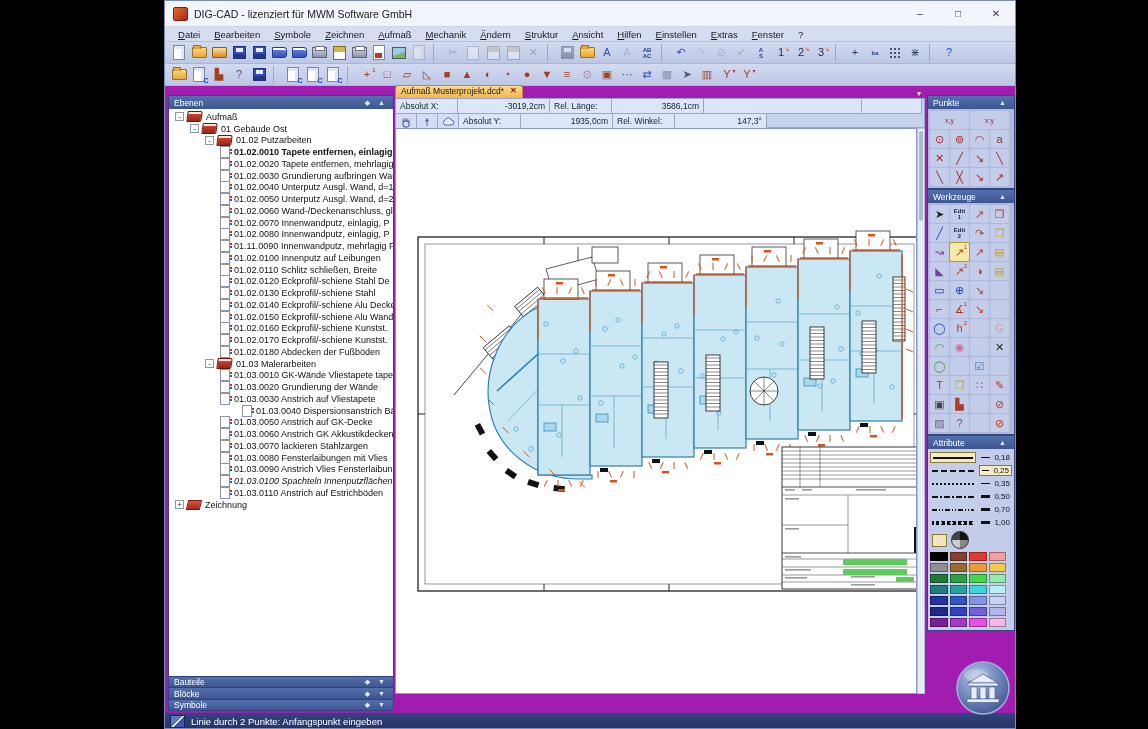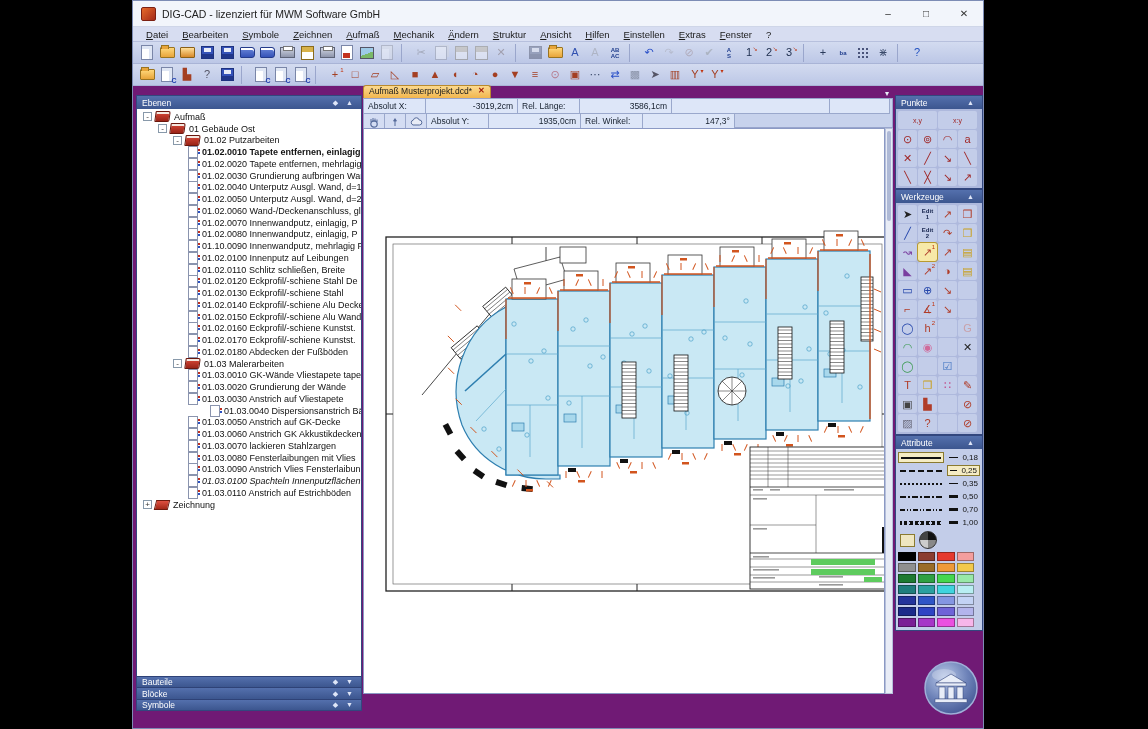--- a/index.html
+++ b/index.html
@@ -1,17 +1,17 @@
 <!DOCTYPE html>
 <html><head>
 <meta charset="utf-8">
 <style>
   html,body{margin:0;padding:0;background:#000;font-family:"Liberation Sans",sans-serif;}
   .stage{position:relative;width:1148px;height:729px;background:#000;overflow:hidden;}
-  .window{position:absolute;left:132px;top:0;width:852px;height:729px;background:#701a75;border:1px solid #7d8cb5;box-sizing:border-box;overflow:hidden;}
+  .window{position:absolute;left:164px;top:0;width:852px;height:729px;background:#a21caf;border:1px solid #7d8cb5;box-sizing:border-box;overflow:hidden;}
 
   
   .titlebar{position:absolute;left:0;top:0;width:100%;height:26px;background:#f2f5fb;display:flex;align-items:center;border-bottom:1px solid #cfd6e8;box-sizing:border-box;}
   .appicon{width:13px;height:12px;margin:0 6px 0 8px;background:linear-gradient(135deg,#e66a2a,#a42a1a);border:1px solid #7c2012;border-radius:2px;}
   .apptitle{font-size:10.5px;color:#222;}
   .wincontrols{margin-left:auto;display:flex;height:100%;}
   .winbtn{width:38px;height:100%;display:flex;align-items:center;justify-content:center;font-size:10px;color:#333;}
 
   
   .menubar{position:absolute;left:0;top:26px;width:100%;height:15px;background:#d7ddf1;display:flex;align-items:center;padding-left:6px;box-sizing:border-box;border-bottom:1px solid #b7c0dd;}
@@ -422,21 +422,21 @@
           <div class="trow" style="padding-left: 51px;">
             <span class="ti ti-page"></span>
             <span>01.02.0070 Innenwandputz, einlagig, P</span>
           </div>
           <div class="trow" style="padding-left: 51px;">
             <span class="ti ti-page"></span>
             <span>01.02.0080 Innenwandputz, einlagig, P</span>
           </div>
           <div class="trow" style="padding-left: 51px;">
             <span class="ti ti-page"></span>
-            <span>01.10.0090 Innenwandputz, mehrlagig P</span>
+            <span>01.11.0090 Innenwandputz, mehrlagig P</span>
           </div>
           <div class="trow" style="padding-left: 51px;">
             <span class="ti ti-page"></span>
             <span>01.02.0100 Innenputz auf Leibungen</span>
           </div>
           <div class="trow" style="padding-left: 51px;">
             <span class="ti ti-page"></span>
             <span>01.02.0110 Schlitz schließen, Breite</span>
           </div>
           <div class="trow" style="padding-left: 51px;">
@@ -1253,15 +1253,19 @@
         <ellipse cx="22" cy="16" rx="12" ry="6" fill="#ffffff" opacity="0.25"></ellipse>
         <path d="M14,24 L29,15 L44,24 Z" fill="#e8edf8" stroke="#2e4078" stroke-width="0.6"></path>
         <rect x="14" y="24" width="30" height="3" fill="#e8edf8" stroke="#2e4078" stroke-width="0.5"></rect>
         <rect x="17" y="28" width="6" height="12" fill="#e8edf8" stroke="#2e4078" stroke-width="0.5"></rect>
         <rect x="26" y="28" width="6" height="12" fill="#e8edf8" stroke="#2e4078" stroke-width="0.5"></rect>
         <rect x="35" y="28" width="6" height="12" fill="#e8edf8" stroke="#2e4078" stroke-width="0.5"></rect>
         <rect x="13" y="40" width="32" height="3.5" fill="#e8edf8" stroke="#2e4078" stroke-width="0.5"></rect>
       </svg>
     </div>
 
+    <div class="statusbar">
+      <div class="st-ico"></div>
+      <span>Linie durch 2 Punkte: Anfangspunkt eingeben</span>
+    </div>
 
   </div>
 </div>
 
 </body></html>

